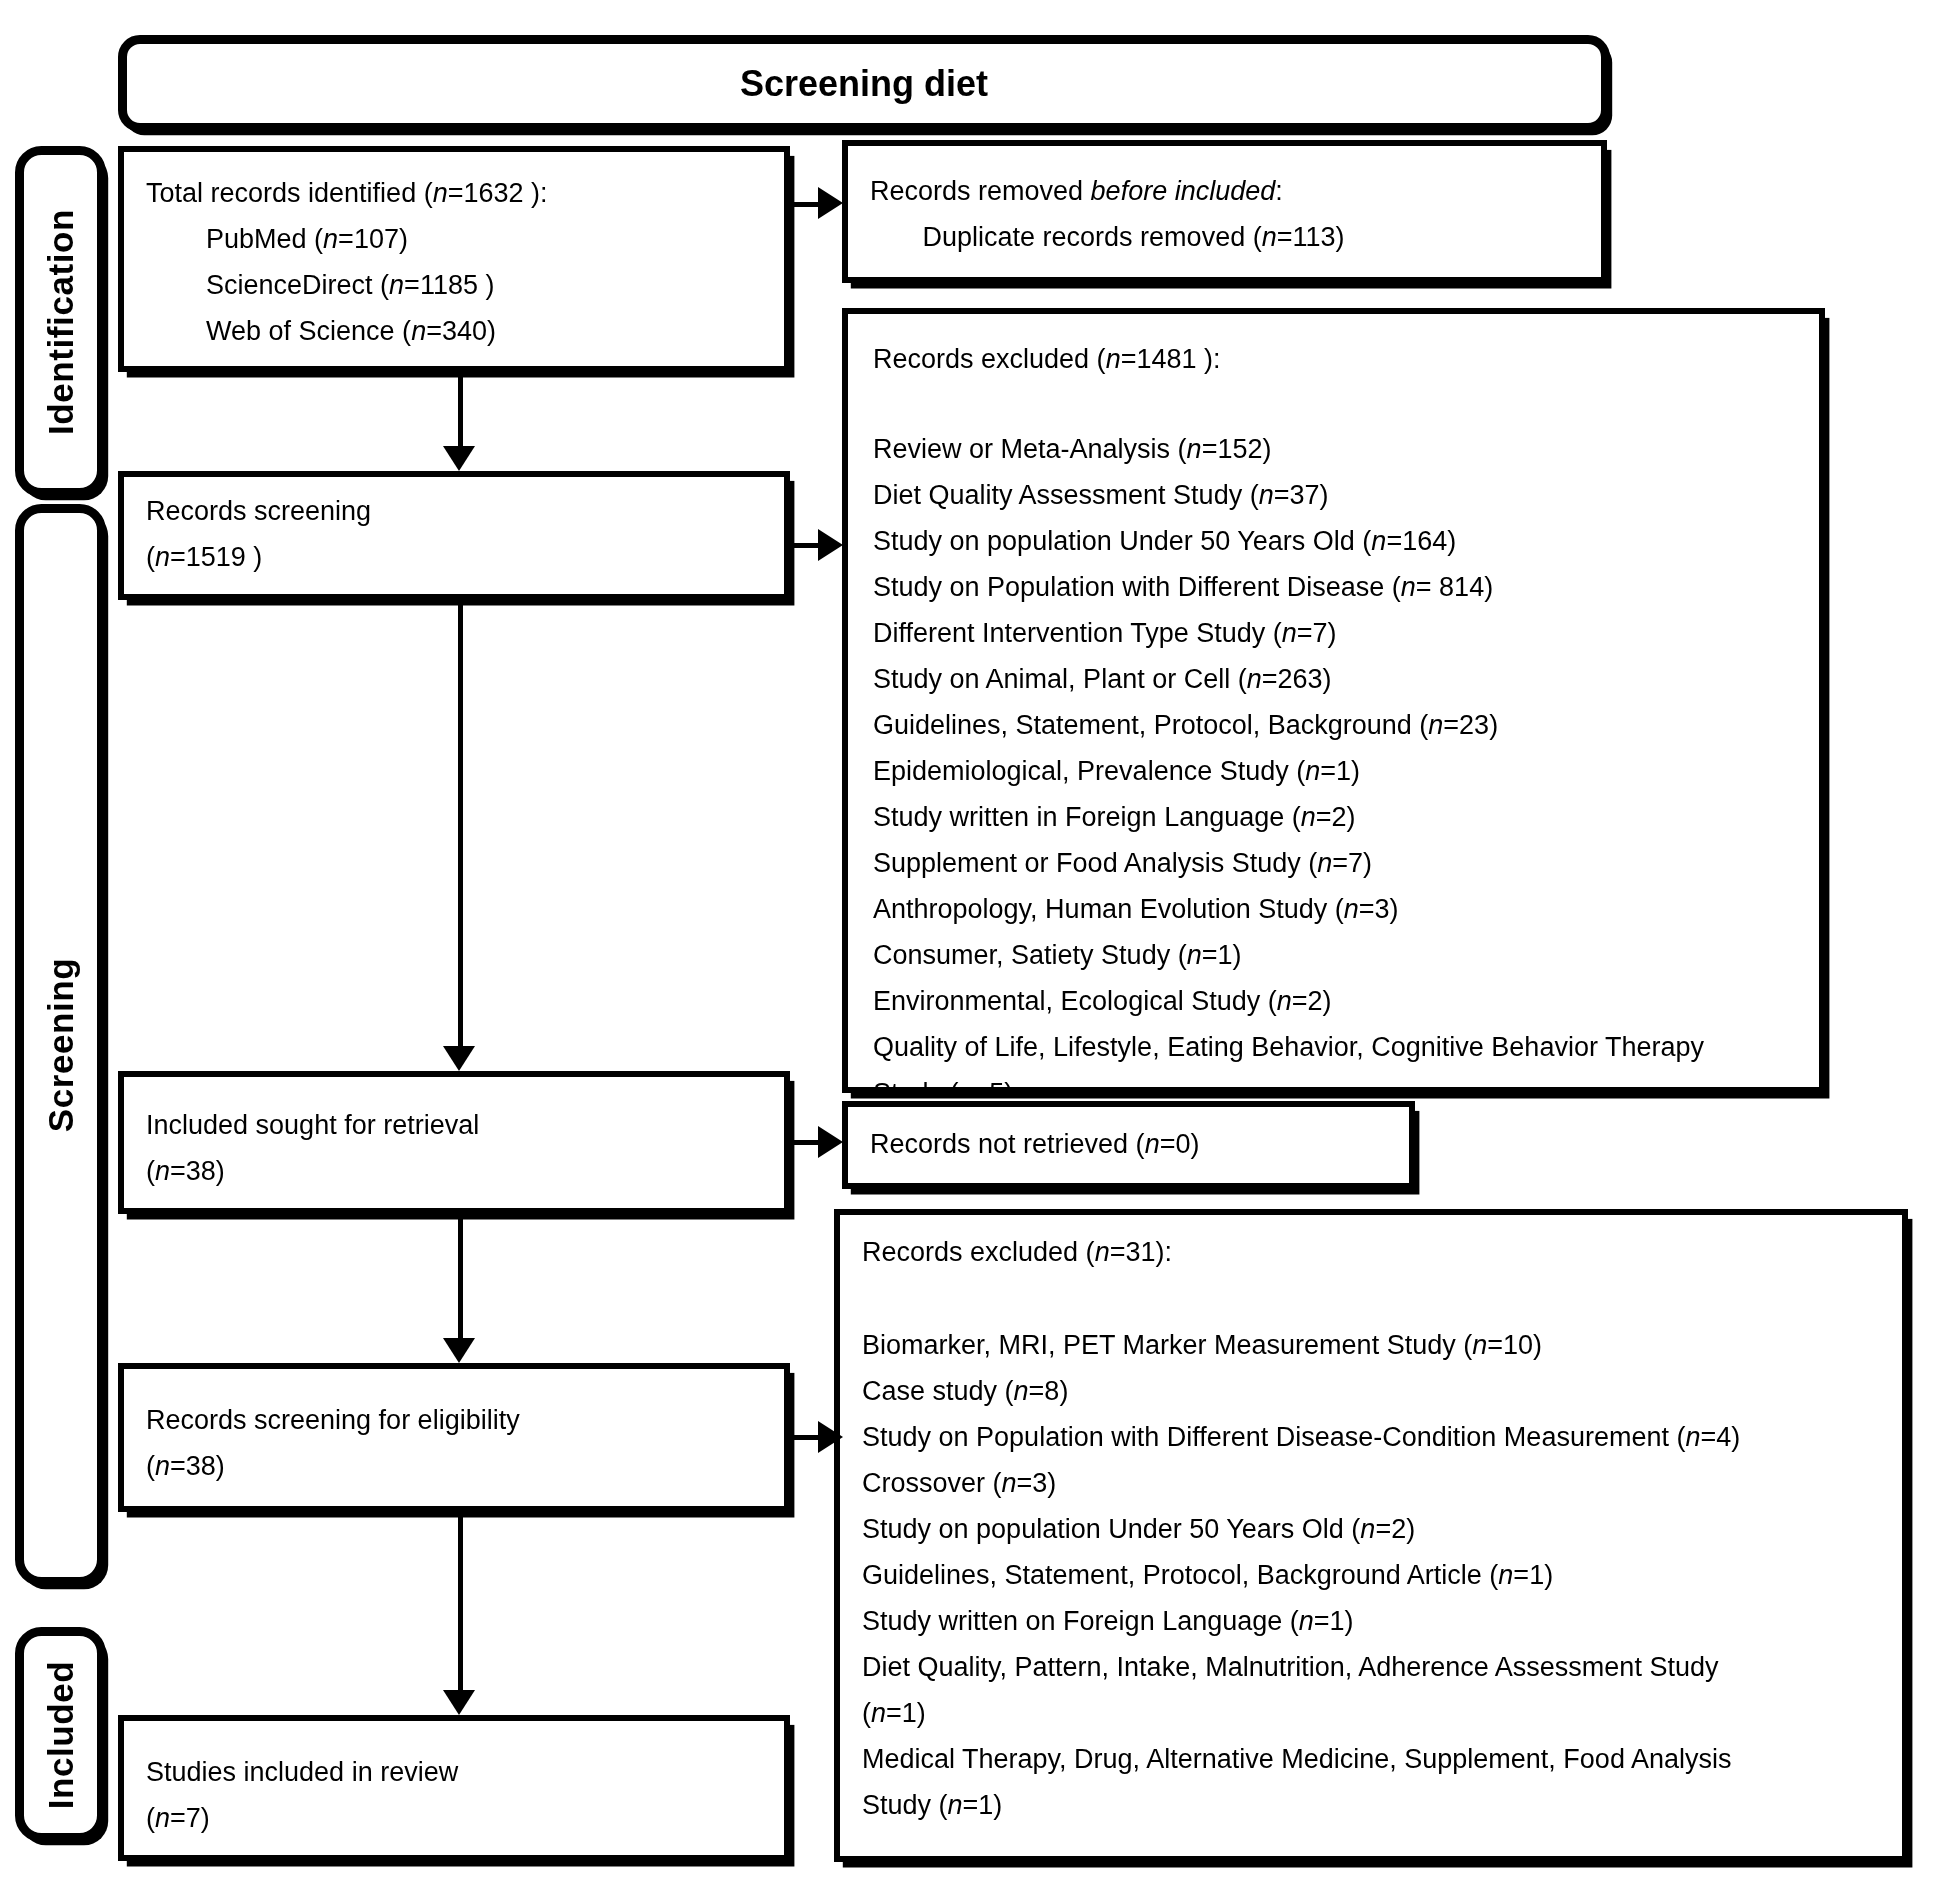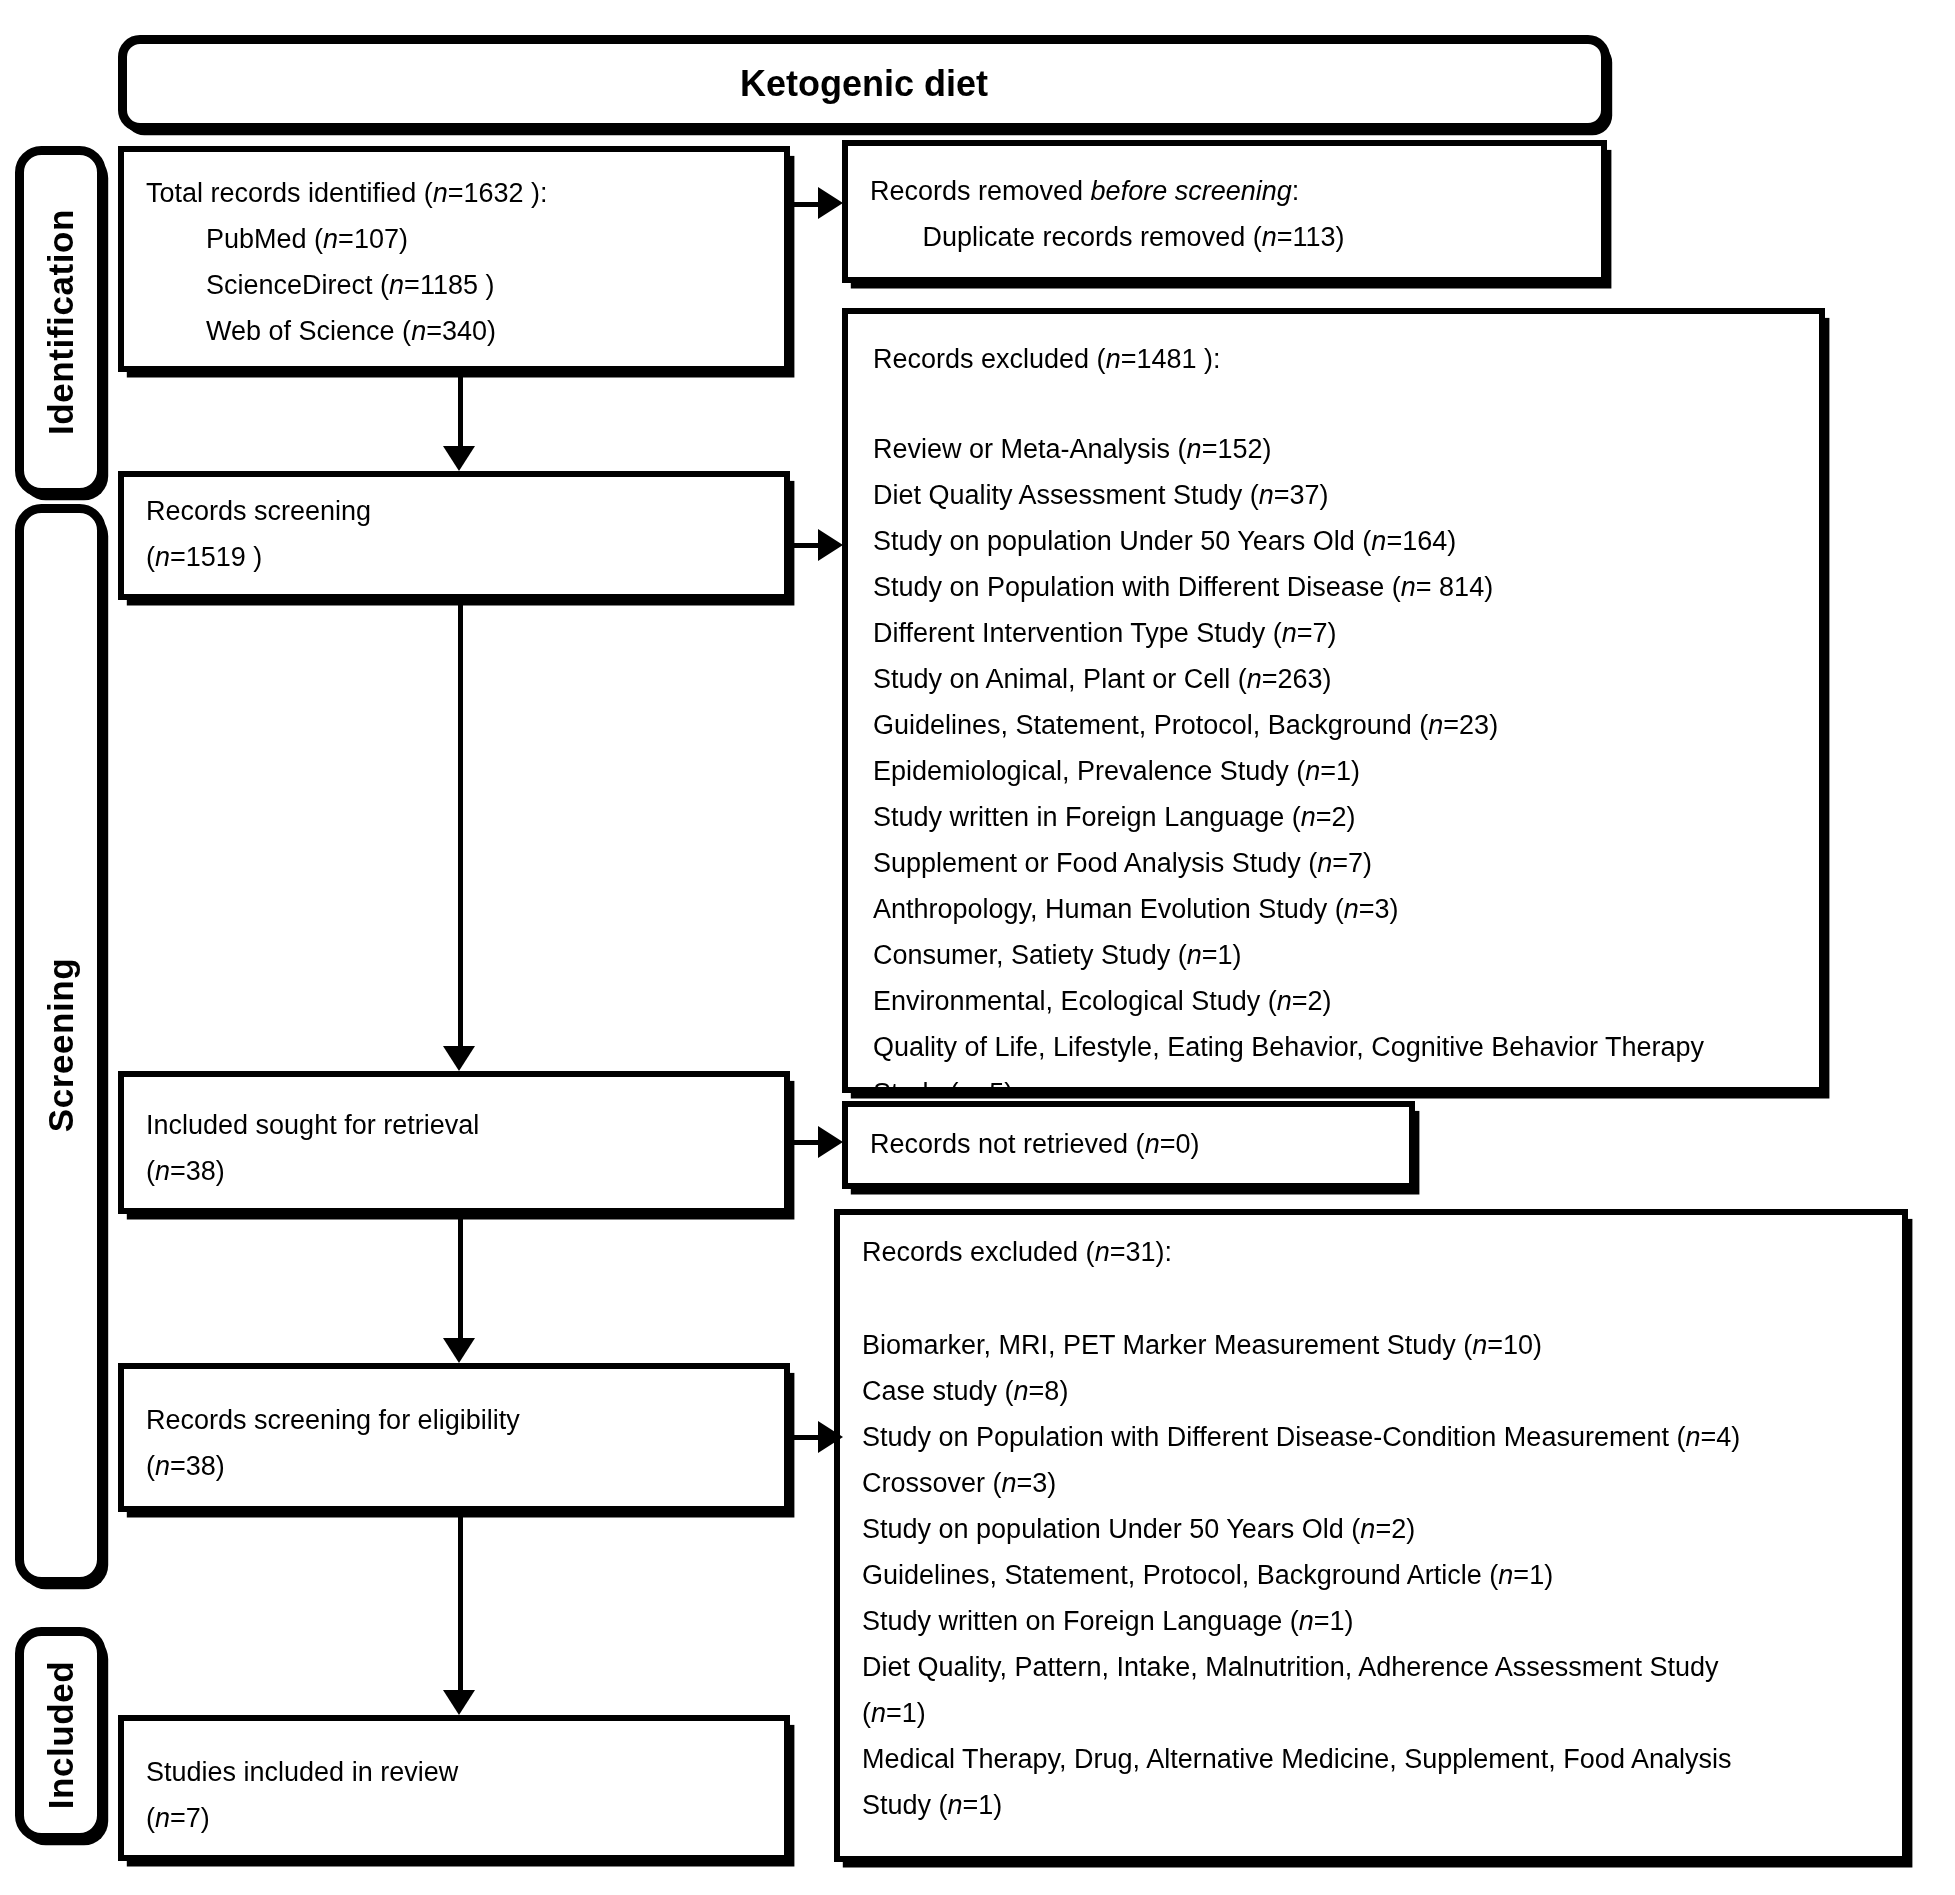--- a/index.html
+++ b/index.html
@@ -62,21 +62,21 @@
     border-top:25px solid #000;
   }
   i{font-style:italic;}
 </style>
 </head>
 <body>
 
 <div class="stage">
 
   <div class="rbox titlebox" style="left:118px;top:35px;width:1492px;height:97px;border-radius:22px;">
-    <span class="line" style="font-size:36px;font-weight:bold;">Ketogenic diet</span>
+    <span class="line" style="font-size:36px;font-weight:bold;">Screening diet</span>
   </div>
 
   <div class="rbox vlabel" style="left:15.4px;top:146px;width:91px;height:351px;">
     <span>Identification</span>
   </div>
   <div class="rbox vlabel" style="left:15.4px;top:504px;width:91px;height:1082px;">
     <span>Screening</span>
   </div>
   <div class="rbox vlabel" style="left:15.4px;top:1627px;width:91px;height:215px;">
     <span>Included</span>
@@ -114,21 +114,21 @@
 
   <div class="box" style="left:118px;top:1715px;width:672px;height:146px;padding:27.5px 16.5px 0 22px;">
     <div>
         <div class="line">Studies included in review</div>
         <div class="line">(<i>n</i>=7)</div>
       </div>
   </div>
 
   <div class="box" style="left:842px;top:140px;width:765px;height:143px;padding:22px 16.5px 0 22px;">
     <div>
-        <div class="line">Records removed <i>before screening</i>:</div>
+        <div class="line">Records removed <i>before included</i>:</div>
         <div class="line">       Duplicate records removed (<i>n</i>=113)</div>
       </div>
   </div>
 
   <div class="box" style="left:842px;top:308px;width:983px;height:785px;padding:22px 61px 0 25px;">
     <div class="line">Records excluded (<i>n</i>=1481 ):</div>
     <div class="gap-list">
         <div class="line">Review or Meta-Analysis (<i>n</i>=152)</div>
         <div class="line">Diet Quality Assessment Study (<i>n</i>=37)</div>
         <div class="line">Study on population Under 50 Years Old (<i>n</i>=164)</div>

